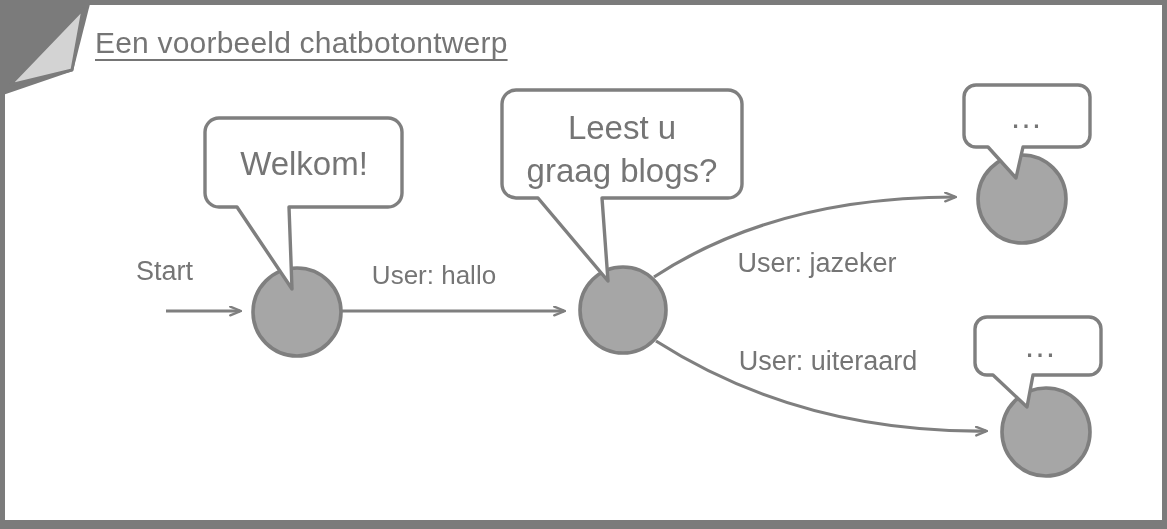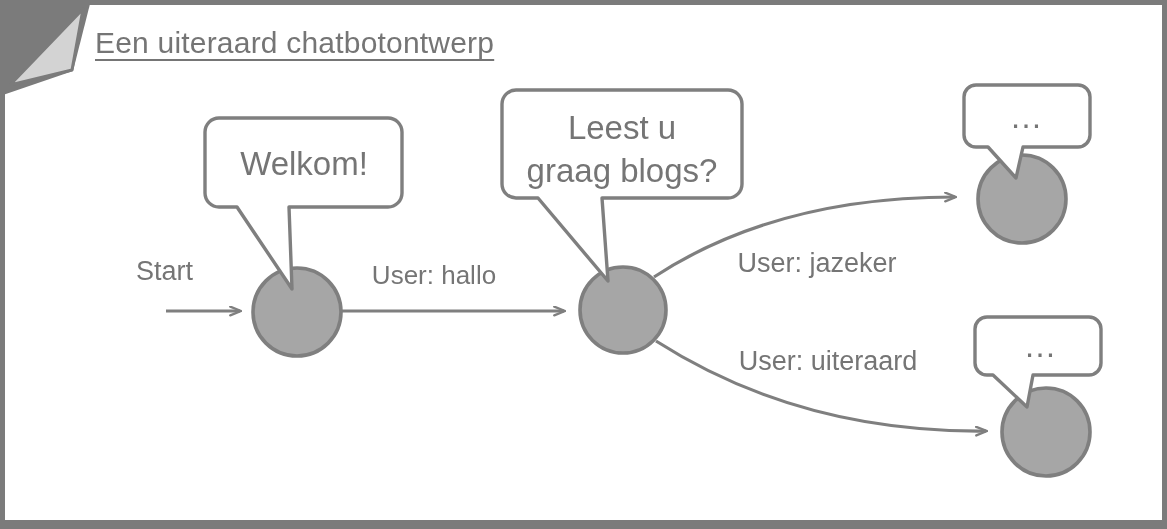--- a/index.html
+++ b/index.html
@@ -36,21 +36,21 @@
   .diagram-svg{position:absolute;left:0;top:0;z-index:1;}
   .lbl{fill:#757575;}
 </style>
 </head>
 <body>
 
 <div class="page">
 
   <div class="frame"></div>
 
-  <div class="slide-title">Een uiteraard chatbotontwerp</div>
+  <div class="slide-title">Een voorbeeld chatbotontwerp</div>
 
   <svg class="diagram-svg" width="1167" height="529" viewBox="0 0 1167 529">
     <defs>
       <marker id="arr" viewBox="0 0 12 10" markerWidth="13" markerHeight="11" refX="10" refY="5" orient="auto" markerUnits="userSpaceOnUse">
         <path d="M1,1 L11,5 L1,9" fill="none" stroke="#7f7f7f" stroke-width="2.2" stroke-linecap="round" stroke-linejoin="round"></path>
       </marker>
     </defs>
 
     <path d="M166,311 L240,311" fill="none" stroke="#7f7f7f" stroke-width="3.2" marker-end="url(#arr)"></path>
     <path d="M341,311 L564,311" fill="none" stroke="#7f7f7f" stroke-width="3.2" marker-end="url(#arr)"></path>

